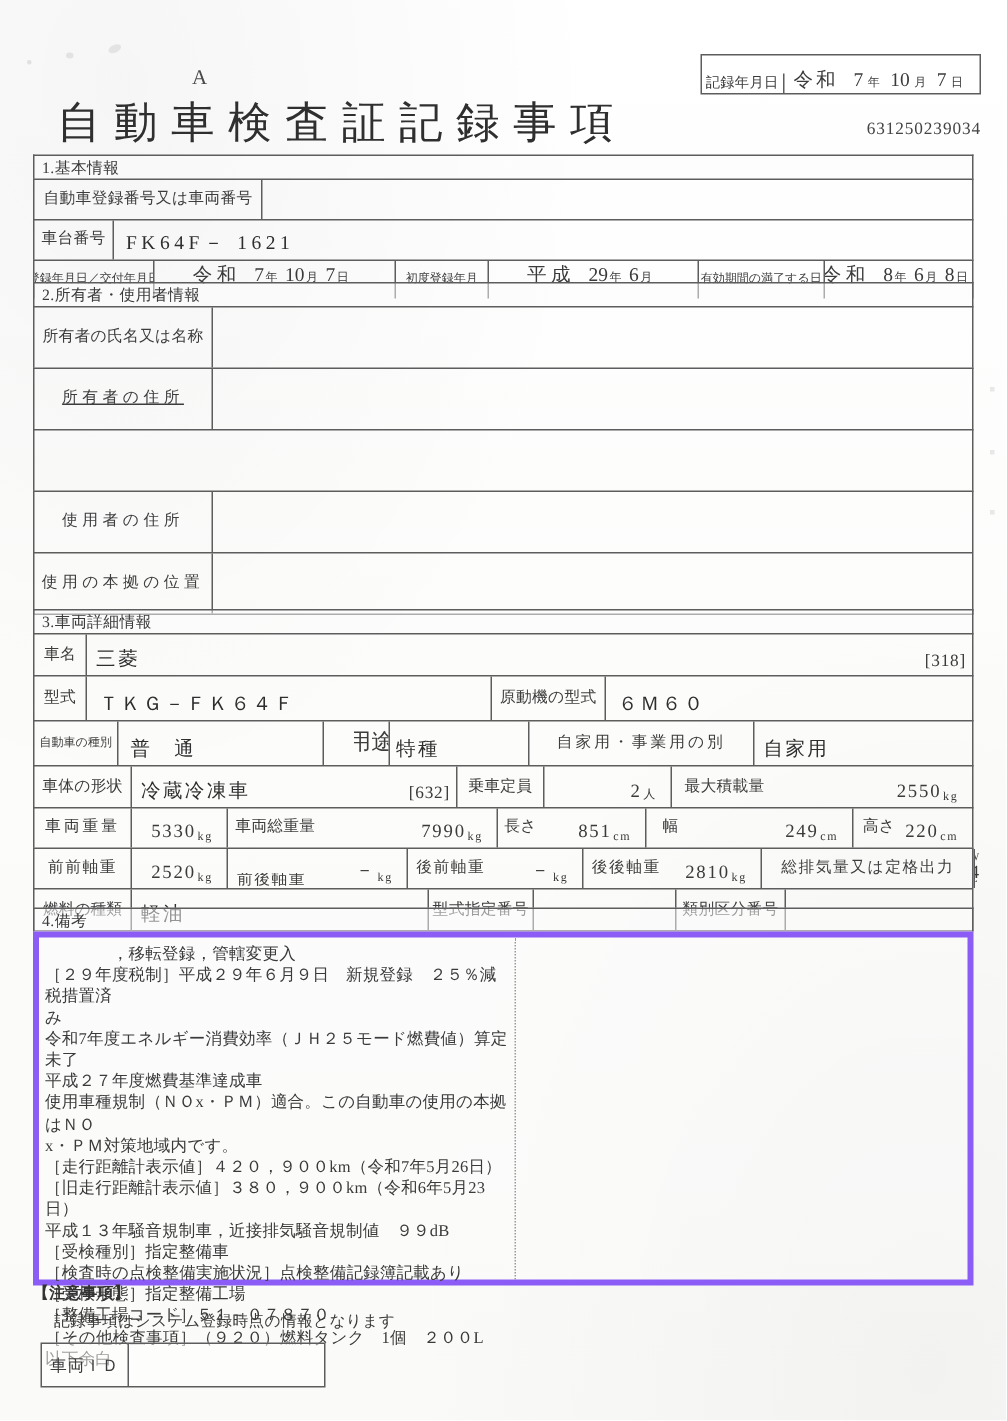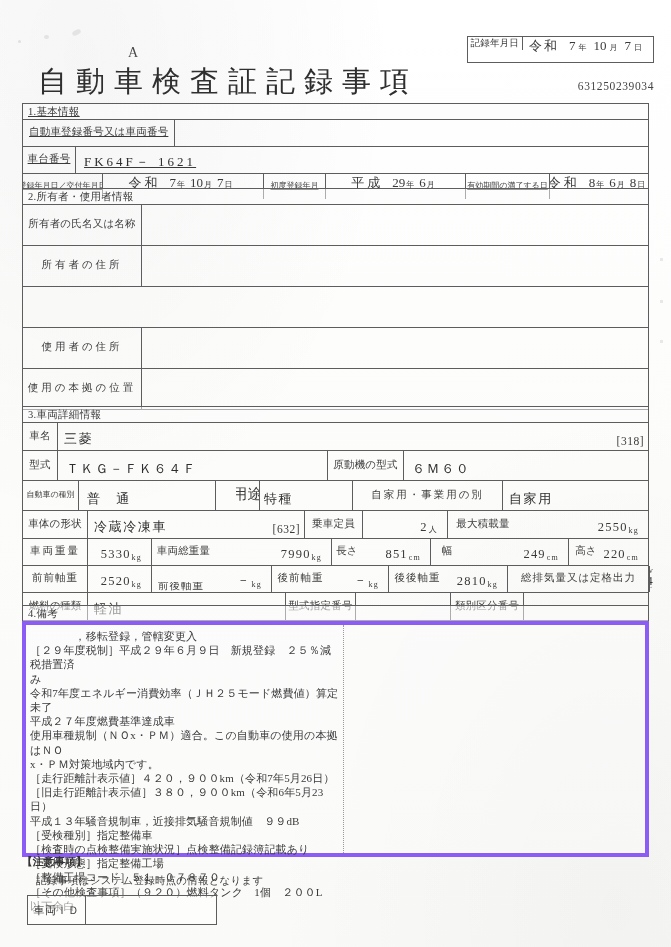--- a/index.html
+++ b/index.html
@@ -57,21 +57,21 @@
     color: #444;
     font-family: "Liberation Serif", serif;
   }
   
   .recbox {
     position: absolute;
     right: 17px; top: 36px;
     border: 1px solid #5d5d5d;
     height: 25px;
     display: flex;
-    align-items: flex-start;
+    align-items: flex-end;
     background: rgba(255,255,255,0.6);
   }
   .recbox .lbl {
     font-size: 9.5px;
     padding: 0 3px;
     display: flex; align-items: center;
     border-right: 1px solid #5d5d5d;
     white-space: nowrap;
     letter-spacing: 0.2px;
   }
@@ -246,21 +246,21 @@
       <span class="era">令和</span>
       <span class="num">7</span>
       <span class="unit">年</span>
       <span class="num">10</span>
       <span class="unit">月</span>
       <span class="num">7</span>
       <span class="unit">日</span>
     </div>
   </div>
 
-  <div class="sheet layer" style="top:103px;text-decoration:underline;">
+  <div class="sheet layer" style="top:103px;">
     <div class="bandrow">1.基本情報</div>
 
     <div class="row h-reg">
       <div class="cell lbl vsep" style="flex:0 0 152px;justify-content:flex-start;padding-left:6px;">自動車登録番号又は車両番号</div>
       <div class="cell val grow"></div>
     </div>
 
     <div class="row h-chassis">
       <div class="cell lbl vsep" style="flex:0 0 53px;">車台番号</div>
       <div class="cell val grow" style="padding-left:8px;letter-spacing:3px;">FK64F－  1621</div>
@@ -299,21 +299,21 @@
   </div>
 
   <div class="sheet layer" style="top:188px;">
     <div class="bandrow">2.所有者・使用者情報</div>
 
     <div class="row h-owner">
       <div class="cell lbl vsep" style="flex:0 0 119px;">所有者の氏名又は名称</div>
       <div class="cell val grow"></div>
     </div>
     <div class="row h-owner">
-      <div class="cell lbl spaced vsep" style="flex:0 0 119px;">所有者の住所</div>
+      <div class="cell lbl spaced vsep" style="flex:0 0 119px;text-decoration:underline;">所有者の住所</div>
       <div class="cell val grow"></div>
     </div>
     <div class="row h-owner">
       <div class="cell val grow"></div>
     </div>
     <div class="row h-owner">
       <div class="cell lbl spaced vsep" style="flex:0 0 119px;">使用者の住所</div>
       <div class="cell val grow"></div>
     </div>
     <div class="row h-owner last">

